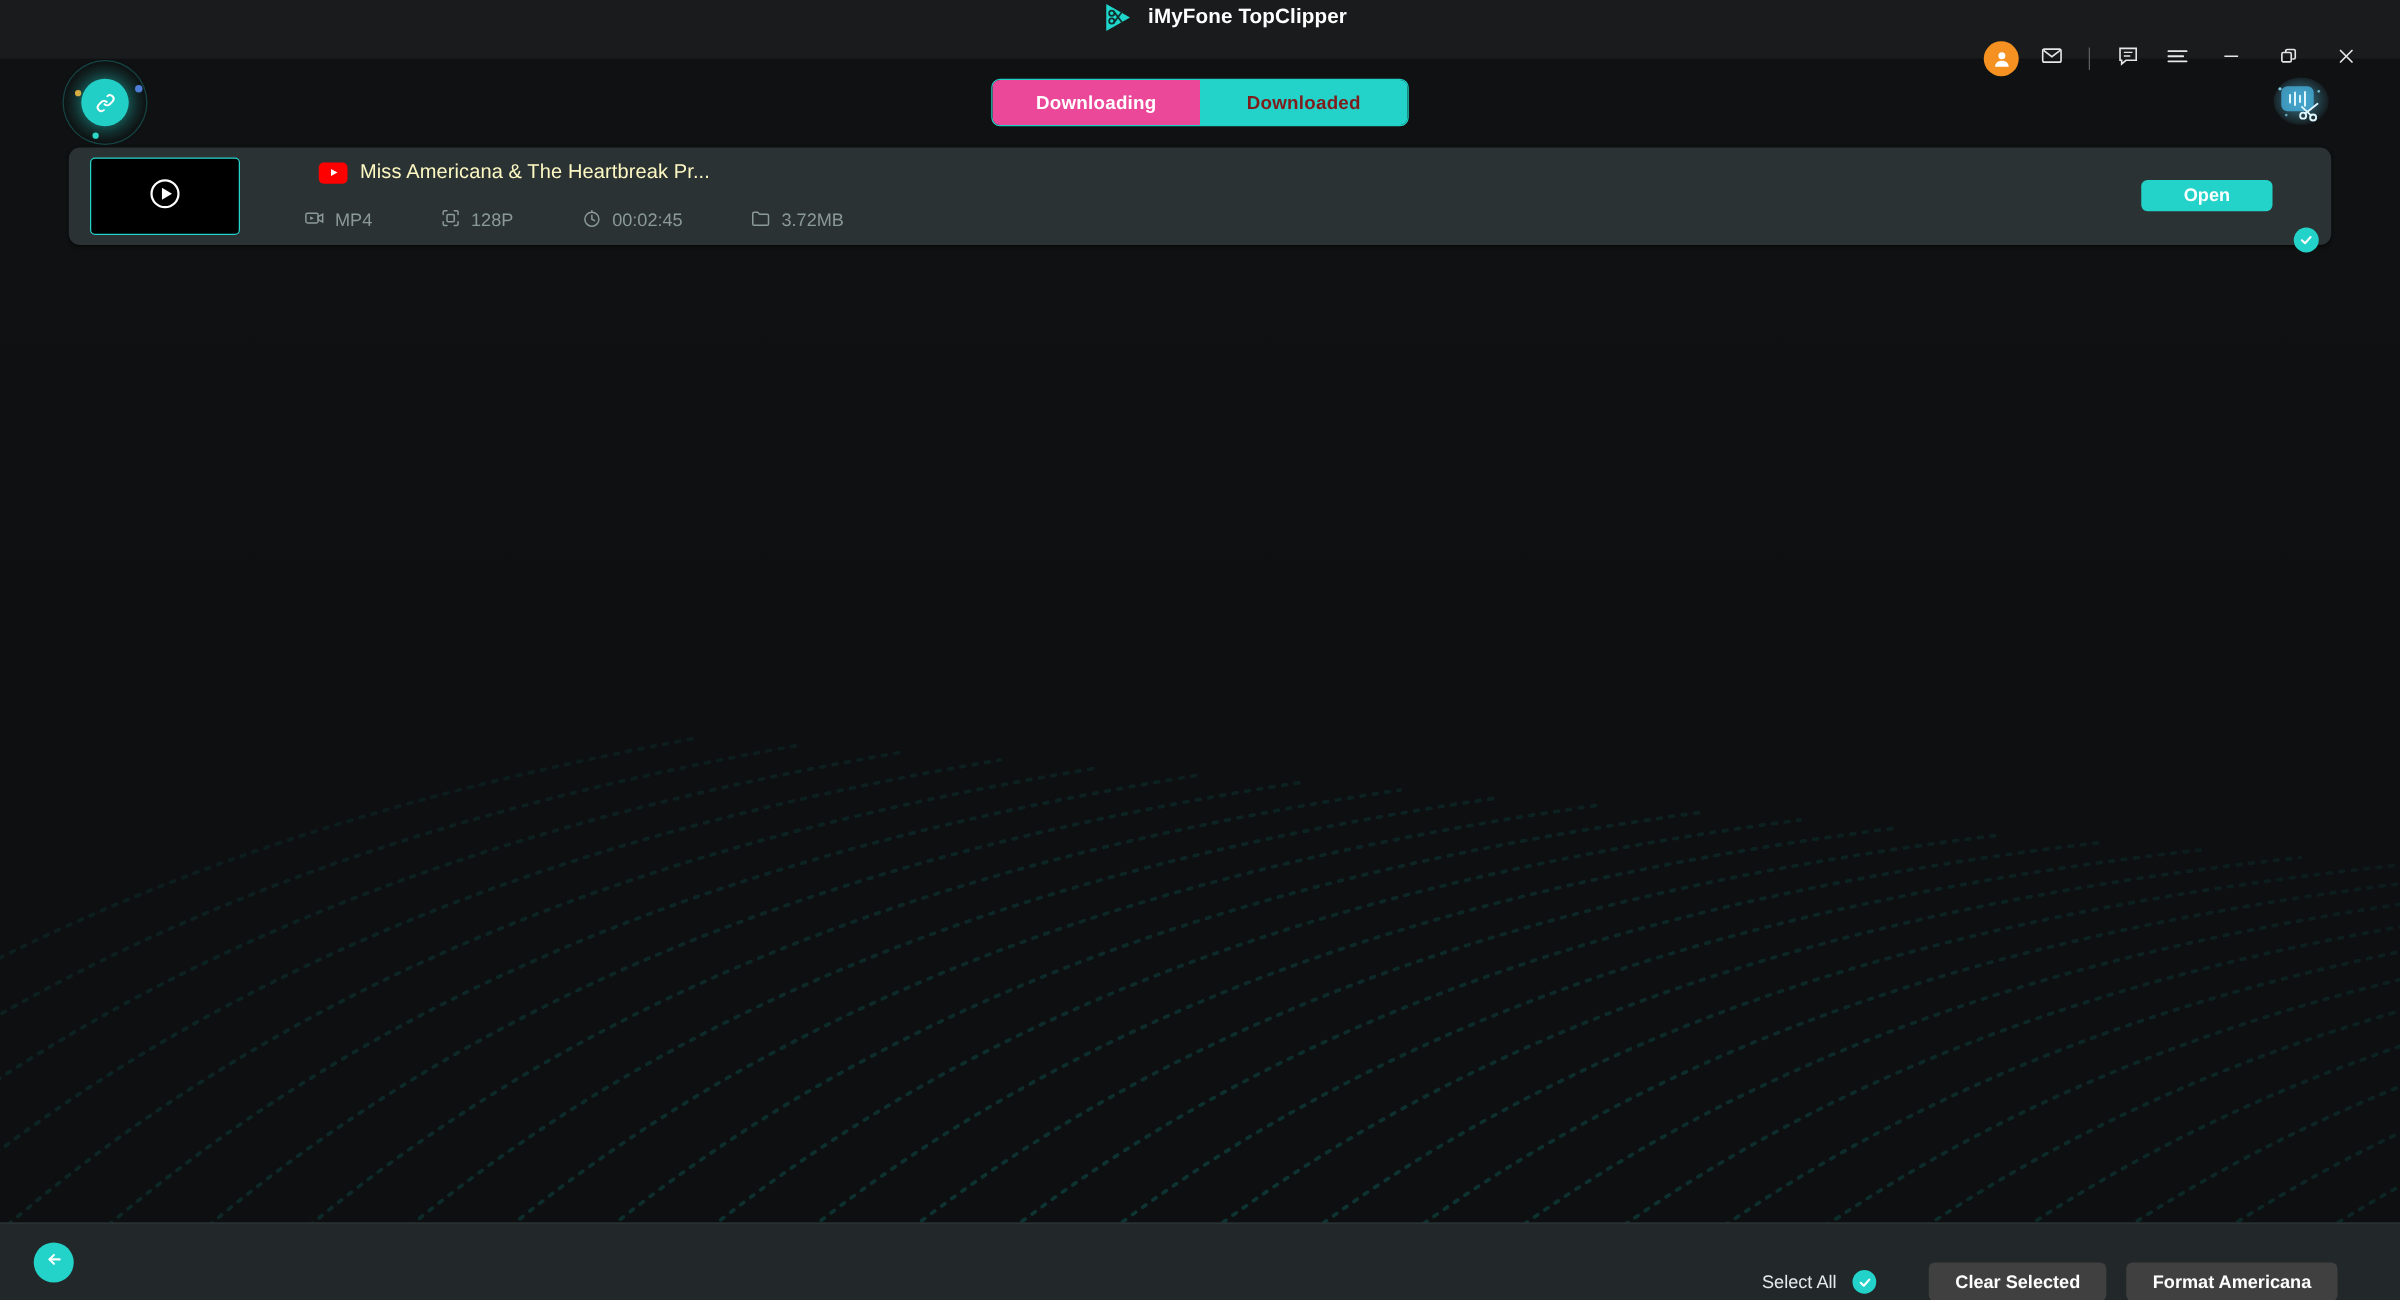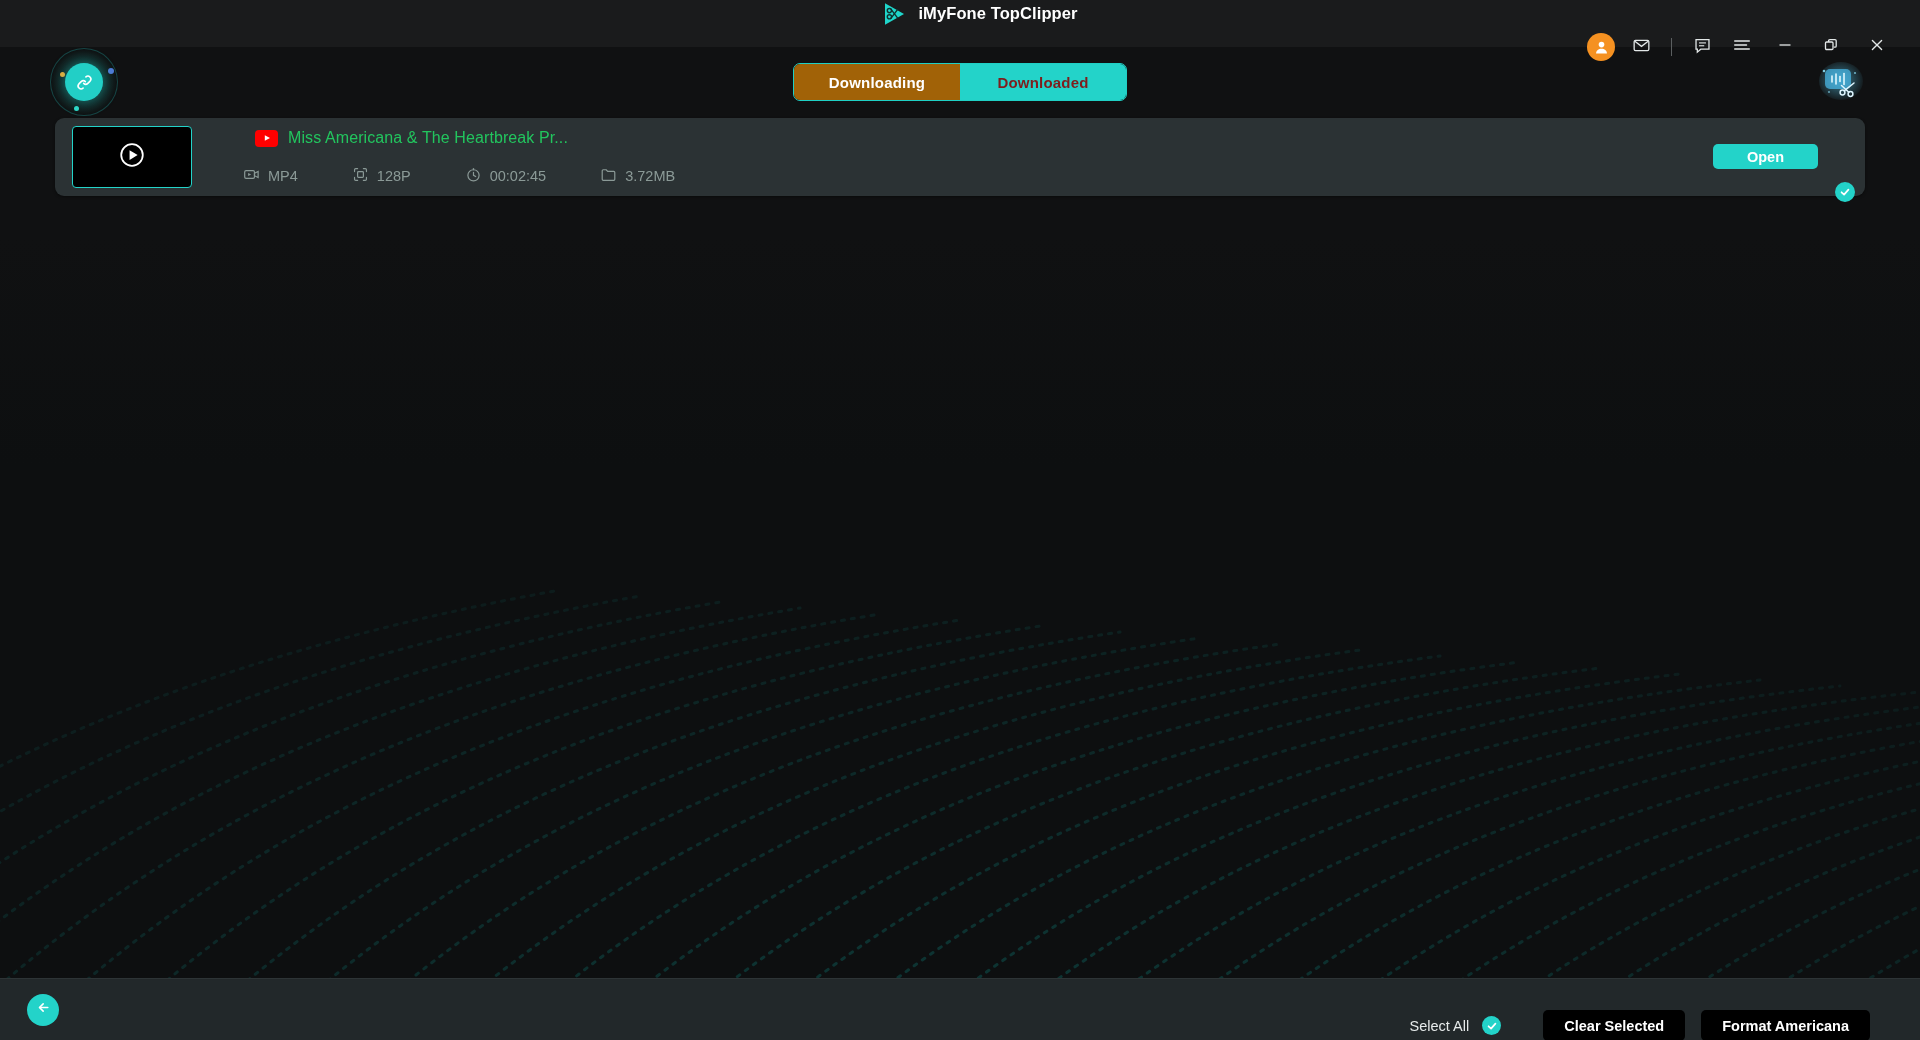--- a/index.html
+++ b/index.html
@@ -107,21 +107,21 @@
     display: flex;
     border: 1px solid #1fd0c5;
     border-radius: 7px;
     overflow: hidden;
     height: 38px;
   }
   .tab {
     min-width: 166px; height: 36px;
     display: flex; align-items: center; justify-content: center;
     font-size: 15px; font-weight: bold; color: #ffffff;
-    background: #a16207; cursor: pointer;
+    background: #ec4899; cursor: pointer;
     letter-spacing: .2px;
   }
   .tab.active { background: #23d3c9; color: #7f1d1d; }
 
   .cutter-icon {
     position: absolute; right: 56px; top: 14px;
     width: 46px; height: 42px; cursor: pointer;
   }
 
   
@@ -145,21 +145,21 @@
   .card-title-row {
     position: absolute; left: 200px; top: 11px;
     display: flex; align-items: center; gap: 10px;
   }
   .yt-badge {
     width: 23px; height: 17px; border-radius: 4px;
     background: #ff0000;
     display: flex; align-items: center; justify-content: center;
   }
   .card-title {
-    color: #22c55e; font-size: 16px; letter-spacing: .1px;
+    color: #fef9c3; font-size: 16px; letter-spacing: .1px;
     white-space: nowrap;
   }
   .meta-row {
     position: absolute; left: 188px; top: 48px;
     display: flex; align-items: center;
   }
   .meta {
     display: flex; align-items: center; gap: 8px;
     color: #8b9a97; font-size: 14.5px;
   }
@@ -205,21 +205,21 @@
     margin-right: 26px; cursor: pointer;
   }
   .select-all-label { color: #e6eaea; font-size: 14.5px; }
   .select-all-box {
     width: 19px; height: 19px; border-radius: 50%;
     background: #23d3c9;
     display: flex; align-items: center; justify-content: center;
   }
   .act-btn {
     height: 31px; padding: 15px 21px;
-    background: #000000; border: none; border-radius: 5px;
+    background: #404040; border: none; border-radius: 5px;
     color: #ffffff; font-size: 14.5px; font-weight: bold;
     font-family: "Liberation Sans", sans-serif;
     cursor: pointer; margin-left: 16px;
     display: flex; align-items: center; justify-content: center;
   }
 </style>
 </head>
 <body>
 
 <div id="app">

